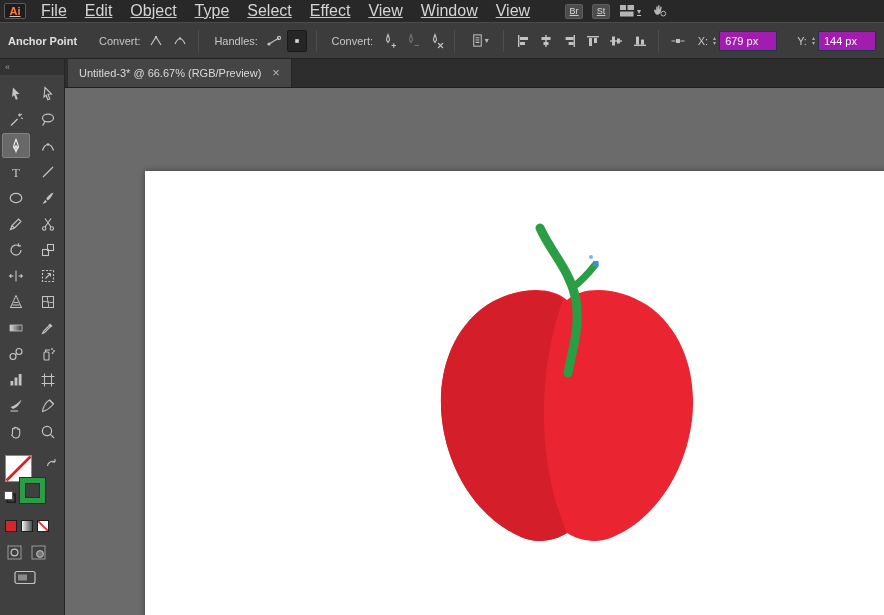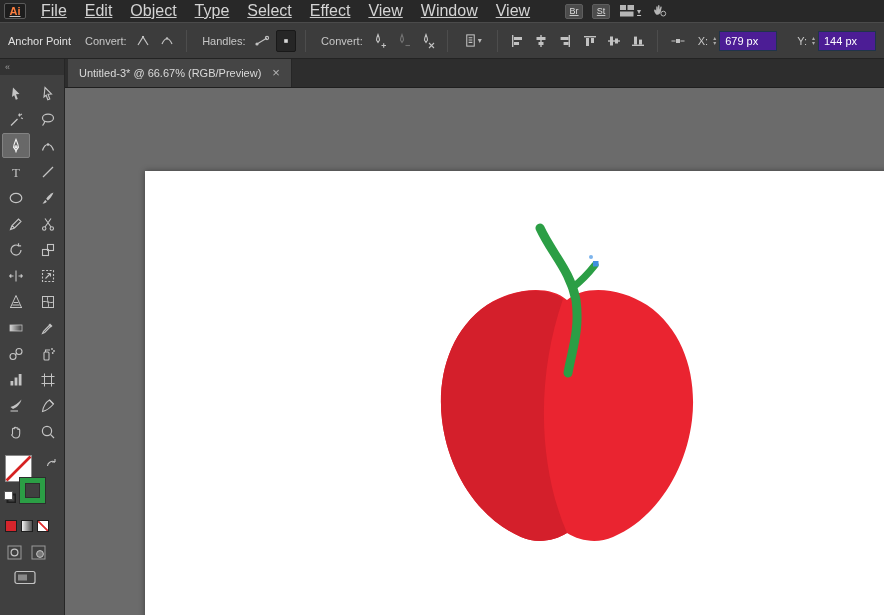--- a/index.html
+++ b/index.html
@@ -23,32 +23,32 @@
   .badge { width:18px; height:15px; background:#4c4c4c; border:1px solid #5e5e5e;
     border-radius:2px; color:#ddd; font-size:9px; display:flex; align-items:center;
     justify-content:center; }
   .ws { display:flex; align-items:center; gap:2px; }
   .chev { font-size:8px; color:#bbb; }
 
   
   .controlbar { position:absolute; left:0; top:22px; width:100%; height:37px;
     background:#3c3c3c; border-top:1px solid #4b4b4b; border-bottom:1px solid #232323;
     display:flex; align-items:center; padding:0 8px; gap:4px; font-size:11px; z-index:8; }
-  .ctx { color:#e0e0e0; margin-right:4px; white-space:nowrap; }
+  .ctx { color:#e0e0e0; margin-right:12px; white-space:nowrap;font-weight:bold; }
   .lbl { margin:0 2px 0 6px; color:#c6c6c6; white-space:nowrap; }
   .cicon { width:22px; height:22px; display:flex; align-items:center; justify-content:center;
     border:1px solid transparent; }
   .cicon svg { width:16px; height:16px; }
   .cicon.pressed { background:#262626; border-color:#191919; border-radius:2px; }
   .cicon.dim { opacity:.4; }
   .vsep { width:1px; height:22px; background:#2a2a2a; border-right:1px solid #4d4d4d; margin:0 5px; }
   .coord-group { display:flex; align-items:center; gap:2px; }
   .stepper { display:flex; flex-direction:column; justify-content:center; line-height:5px;
     color:#aaa; font-size:6px; margin:0 1px; }
-  .coord-field { width:58px; height:20px; background:#4c1d95; border:1px solid #1f3димь2f46;
+  .coord-field { width:58px; height:20px; background:#a21caf; border:1px solid #1f3димь2f46;
     border:1px solid #20344a; color:#fff; display:flex; align-items:center; padding:0 5px; font-size:11px; }
 
   
   .tabstrip { position:absolute; left:65px; top:58px; right:0; height:30px;
     background:#2d2d2d; border-bottom:1px solid #1f1f1f; display:flex; align-items:stretch; }
   .tab { background:#454545; display:flex; align-items:center; padding:0 11px;
     font-size:11px; color:#dadada; margin-left:3px; border-right:1px solid #262626; gap:11px;justify-content:flex-end; }
   .tab .close { color:#b4b4b4; font-size:13px; }
 
   

